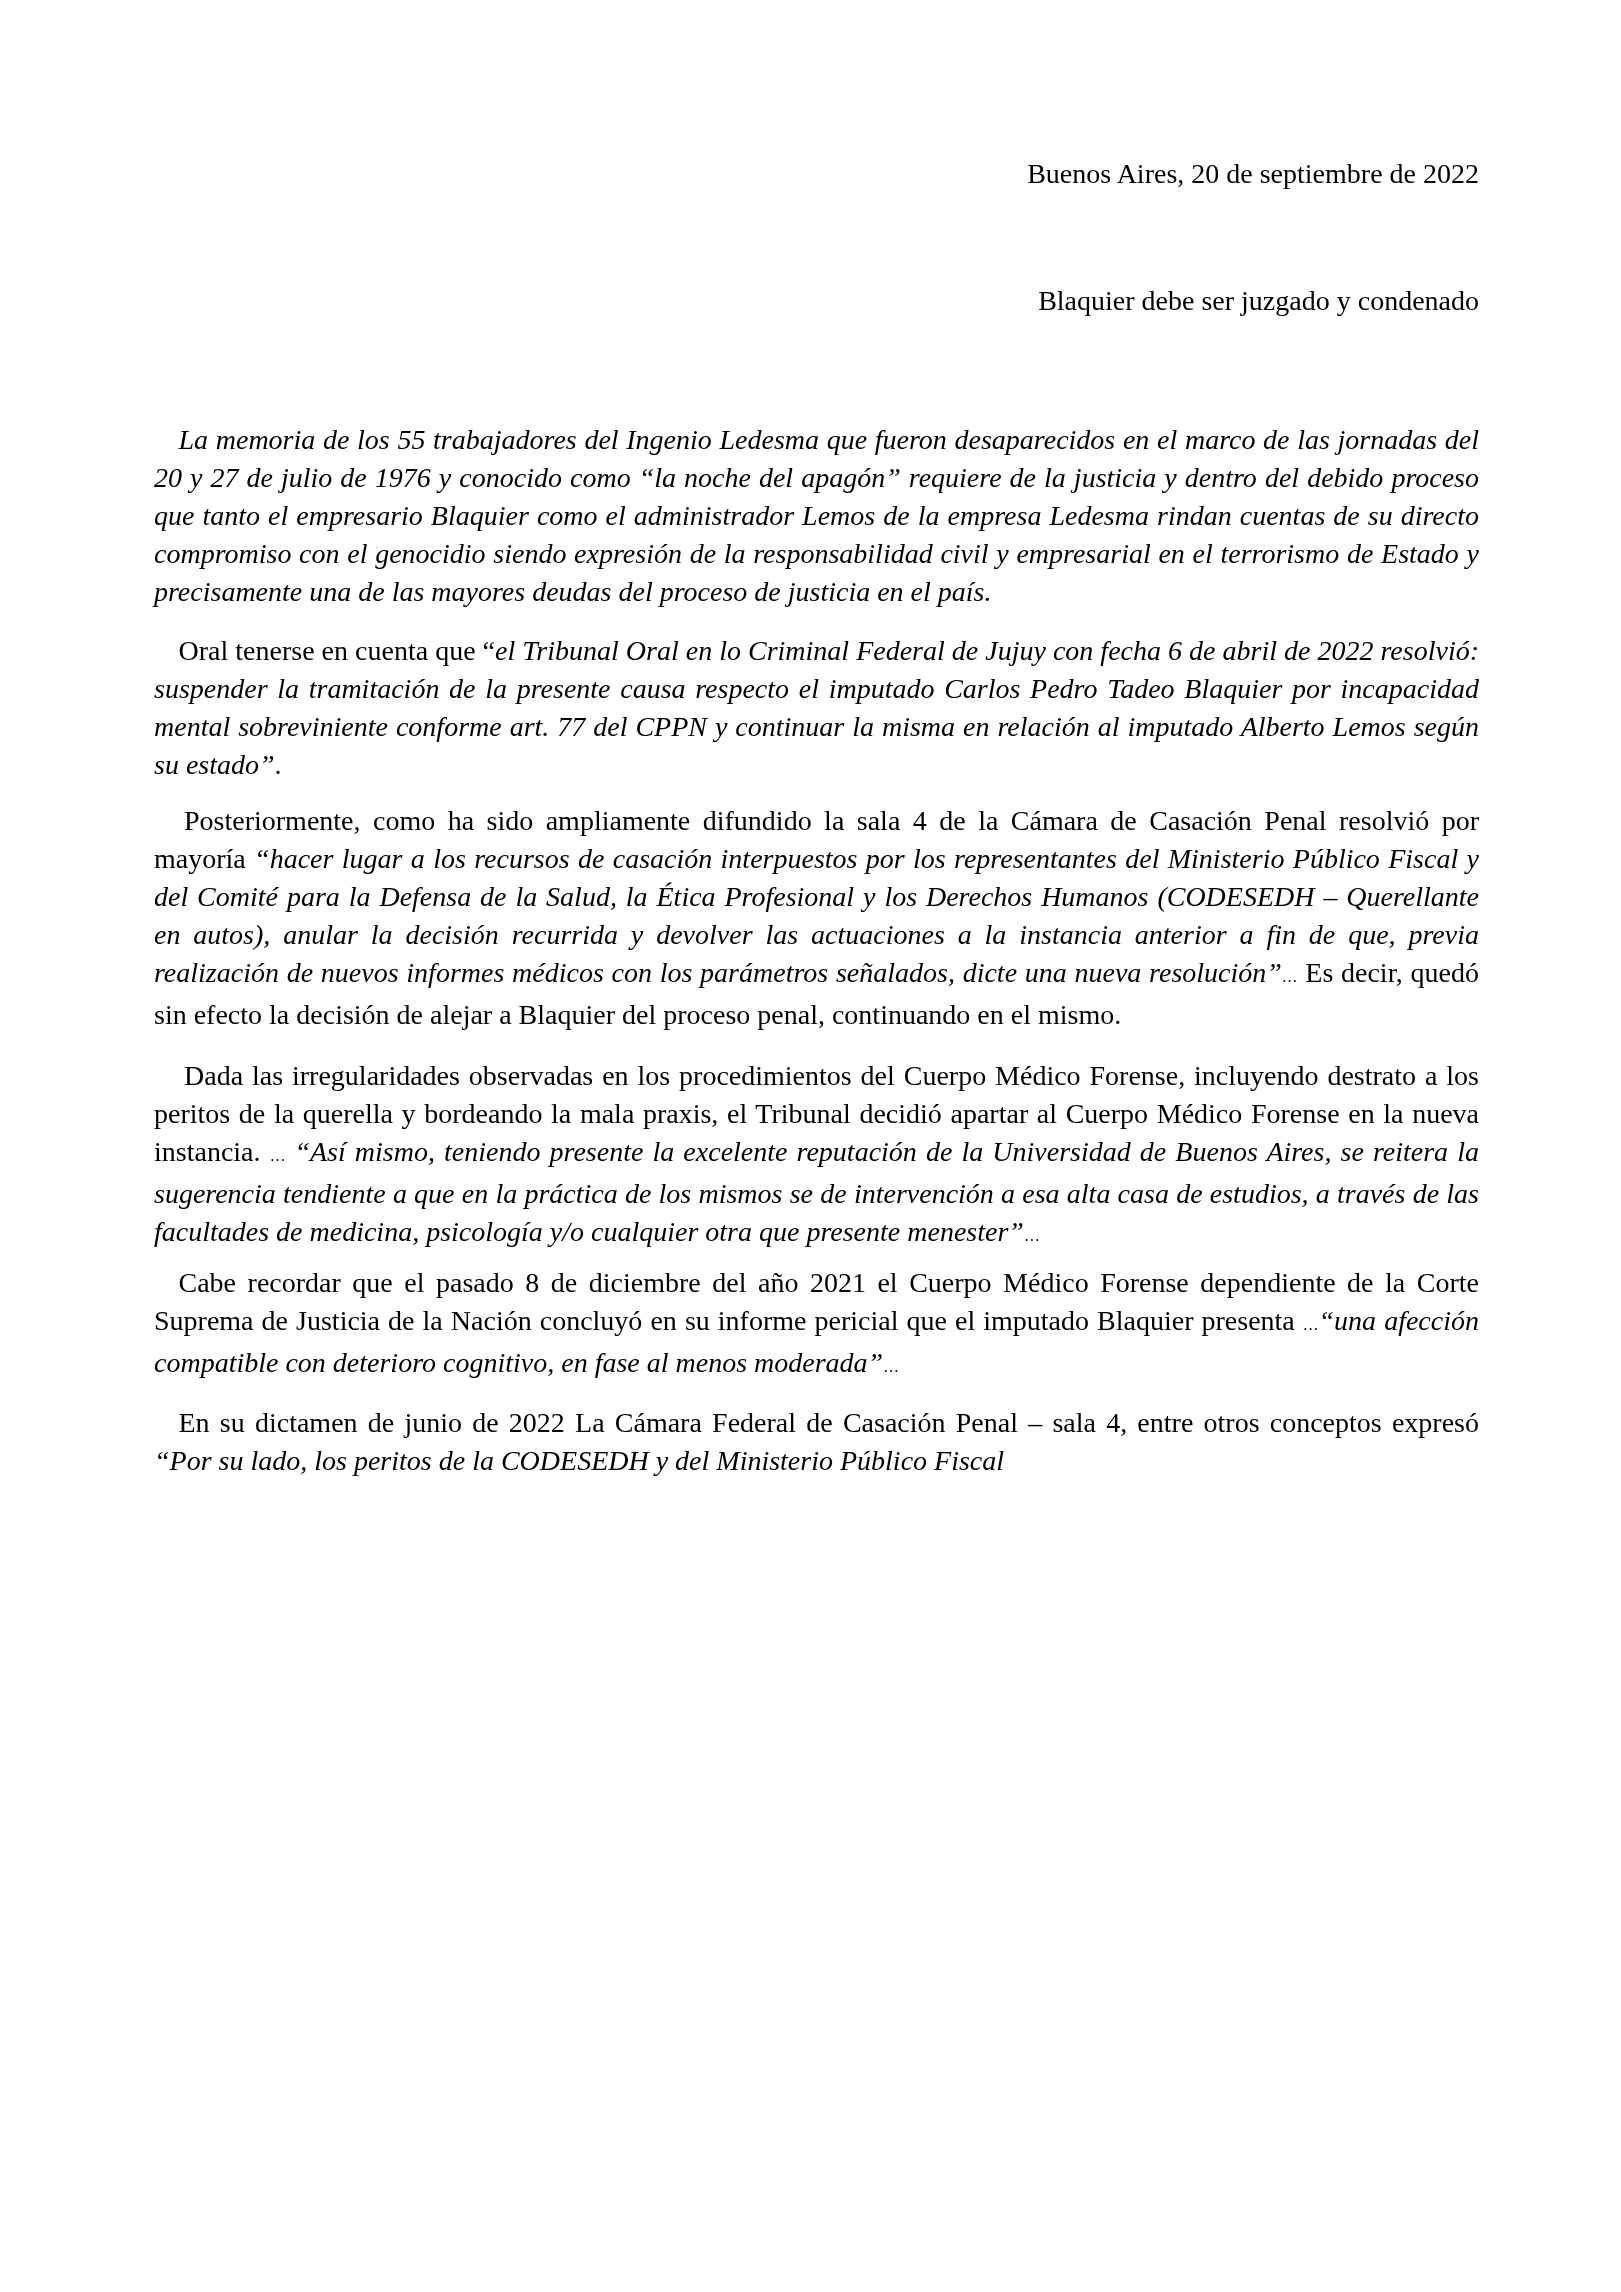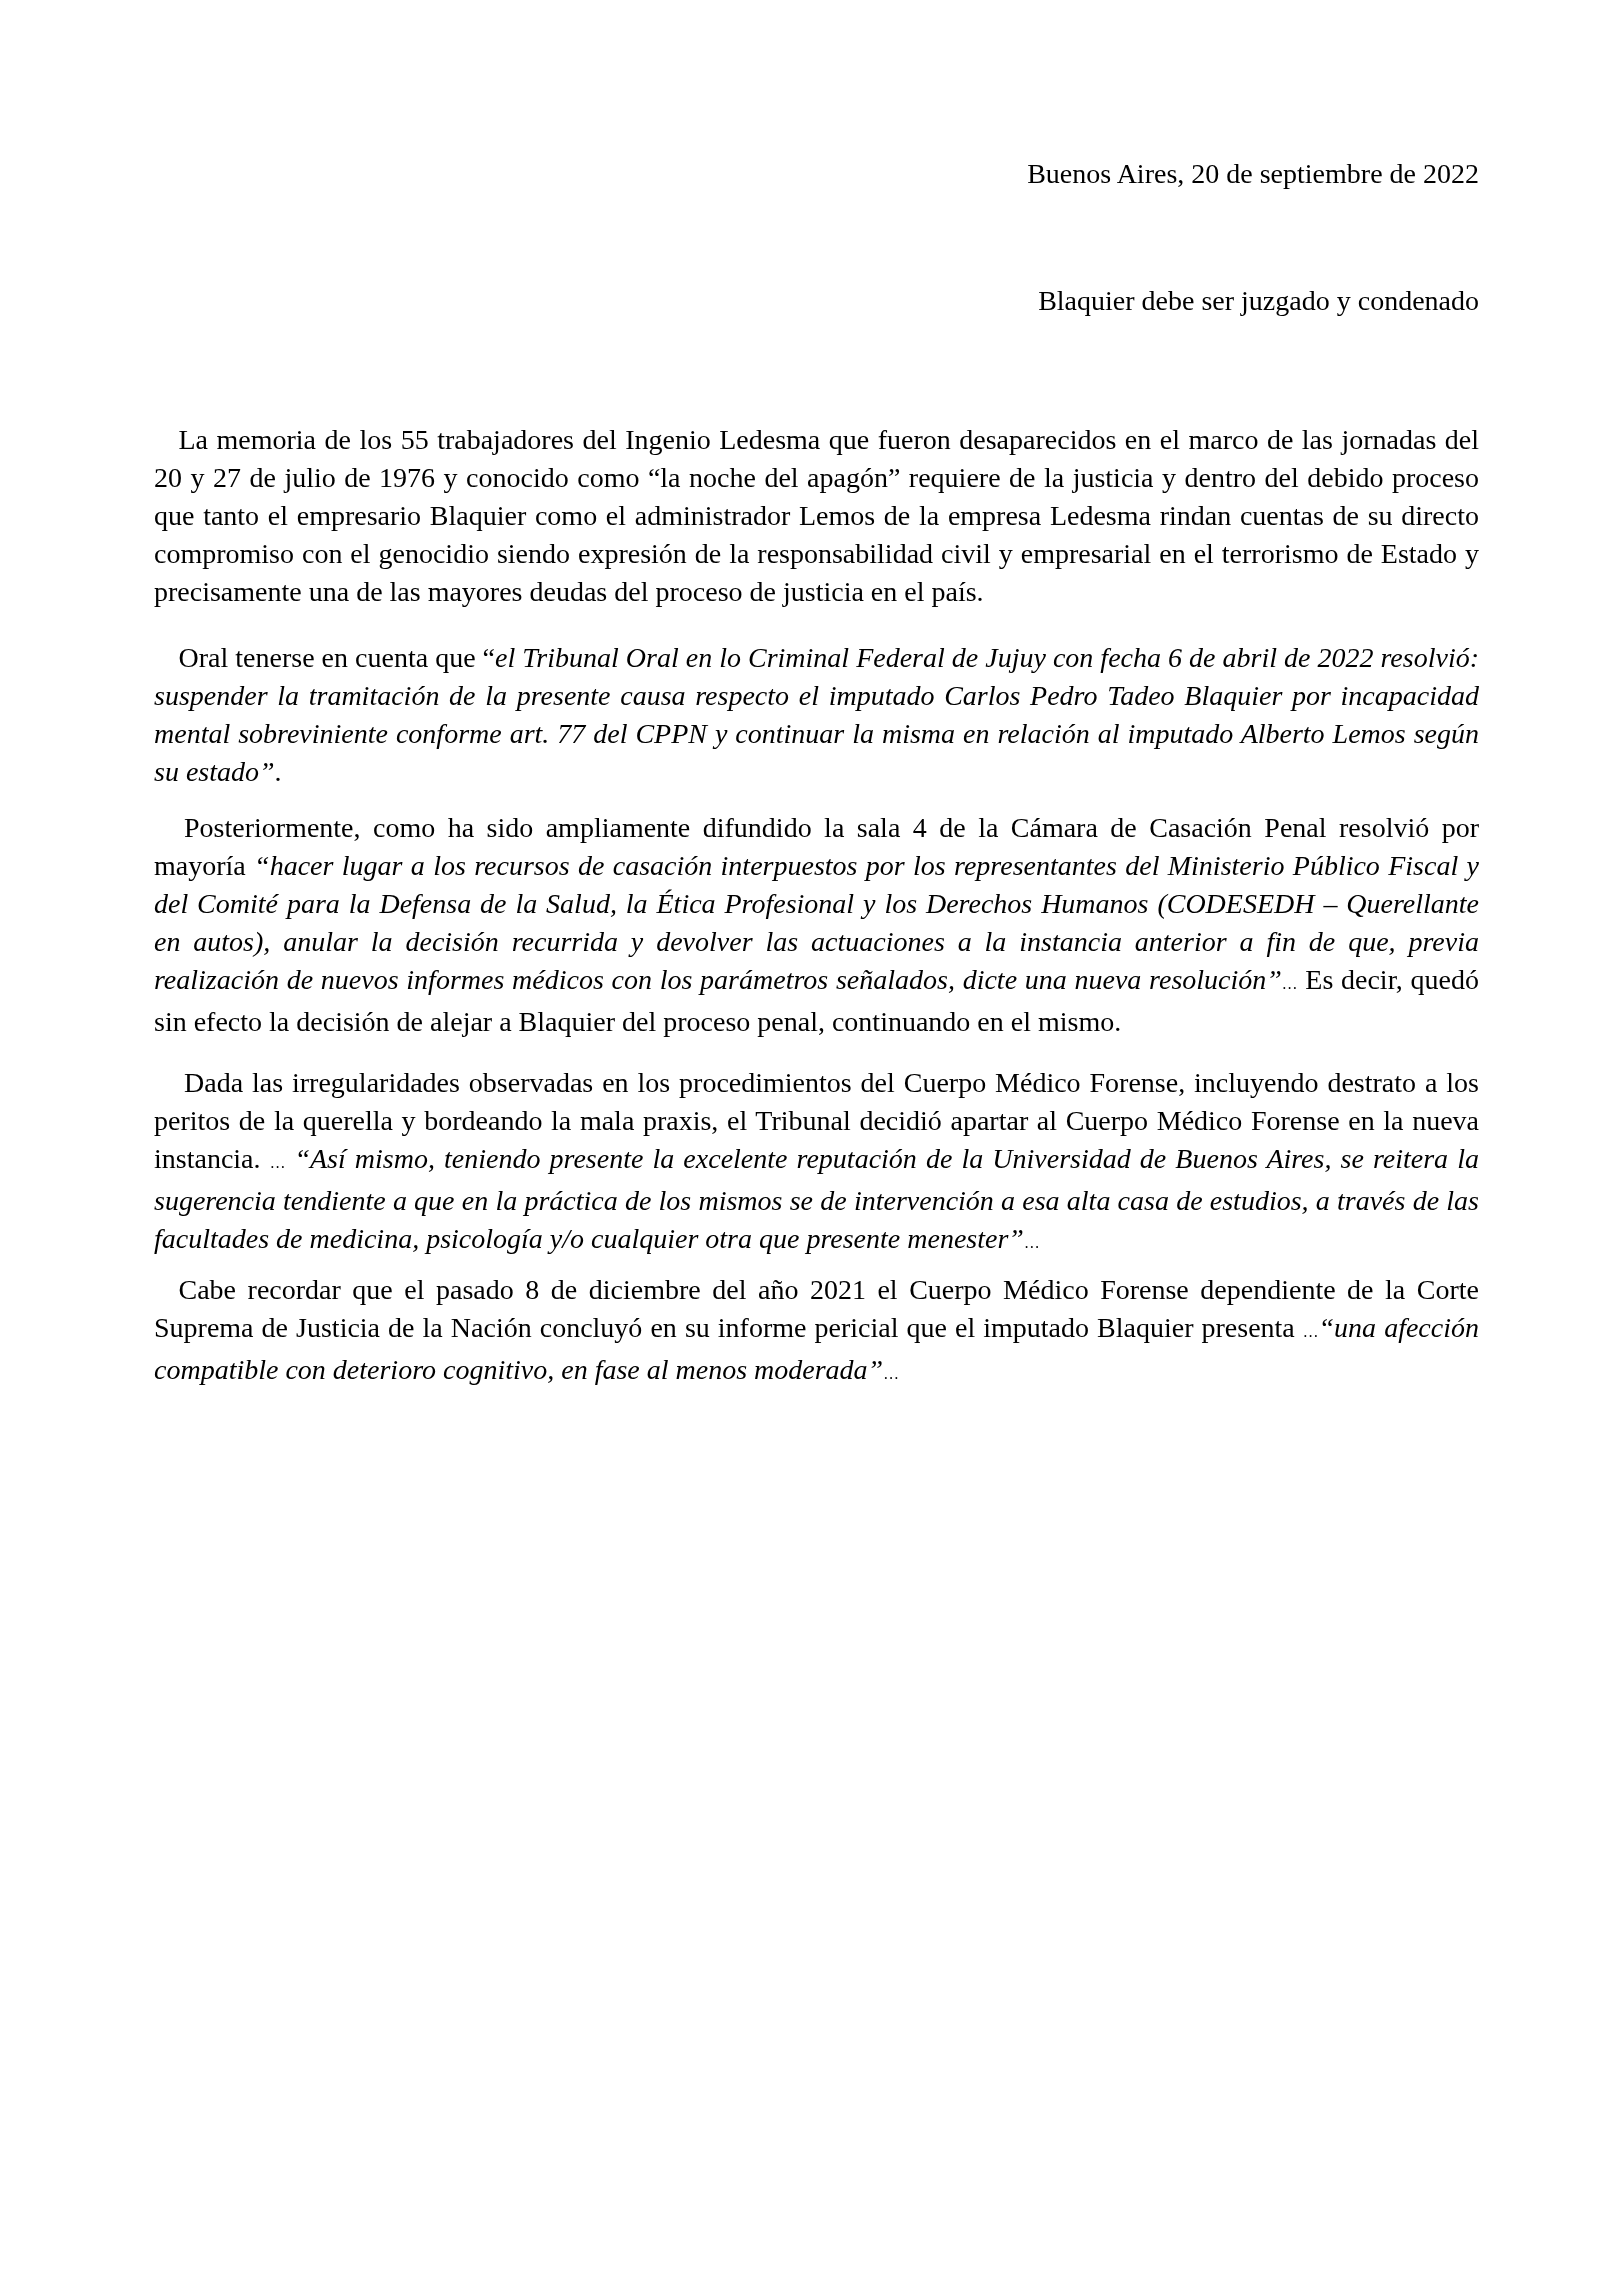--- a/index.html
+++ b/index.html
@@ -18,21 +18,21 @@
       text-align: right; padding-left: 0; box-sizing: border-box;
     }
     .body {
       position: absolute; top: 421px; left: 0; width: 1325px;
     }
     .para {
       margin: 0 0 17.6px 0; text-align: justify; text-indent: 24.5px;
     }
     .para i { }
     .ell { font-size: 15.7px; letter-spacing: 0px; }
-    .p1 { margin-bottom: 28px; }
+    .p1 { margin-bottom: 21px; font-style: italic; }
     .p2 { margin-bottom: 17.6px; }
     .p3 { margin-bottom: 23.5px; }
     .p4 { margin-bottom: 9px; }
     .p5 { margin-bottom: 17.6px; }
     .p3, .p4 { text-indent: 30px; }
   </style>
 </head>
 <body>
 
 <div class="page">
@@ -56,16 +56,19 @@
     </p>
 
     <p class="para p4">
       <span>Dada las irregularidades observadas en los procedimientos del Cuerpo Médico Forense, incluyendo destrato a los peritos de la querella y bordeando la mala praxis, el Tribunal decidió apartar al Cuerpo Médico Forense en la nueva instancia. </span><span class="ell">…</span><i> “Así mismo, teniendo presente la excelente reputación de la Universidad de Buenos Aires, se reitera la sugerencia tendiente a que en la práctica de los mismos se de intervención a esa alta casa de estudios, a través de las facultades de medicina, psicología y/o cualquier otra que presente menester”</i><span class="ell">…</span>
     </p>
 
     <p class="para p5">
       <span>Cabe recordar que el pasado 8 de diciembre del año 2021 el Cuerpo Médico Forense dependiente de la Corte Suprema de Justicia de la Nación concluyó en su informe pericial que el imputado Blaquier presenta </span><span class="ell">…</span><i>“una afección compatible con deterioro cognitivo, en fase al menos moderada”</i><span class="ell">…</span>
     </p>
 
+    <p class="para p6">
+      <span>En su dictamen de junio de 2022 La Cámara Federal de Casación Penal – sala 4, entre otros conceptos expresó  </span><i>“Por su lado, los peritos de la CODESEDH y del Ministerio Público Fiscal</i>
+    </p>
 
   </div>
 </div>
 
 
 </body></html>

